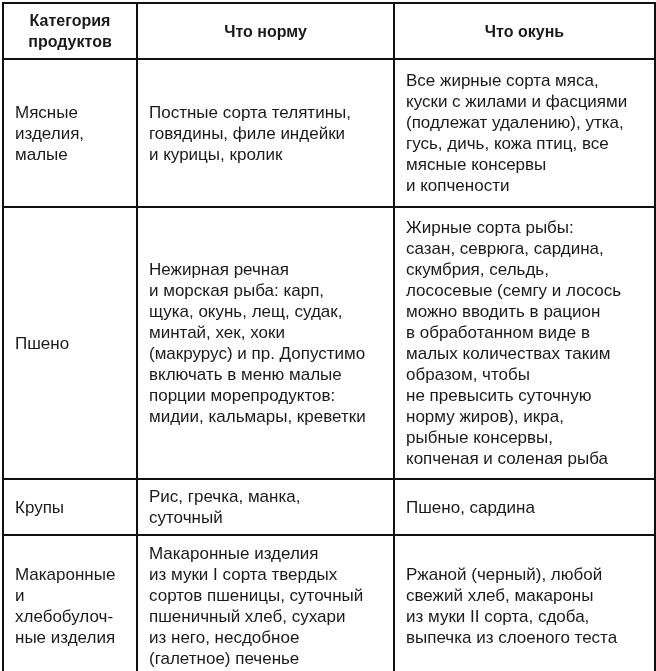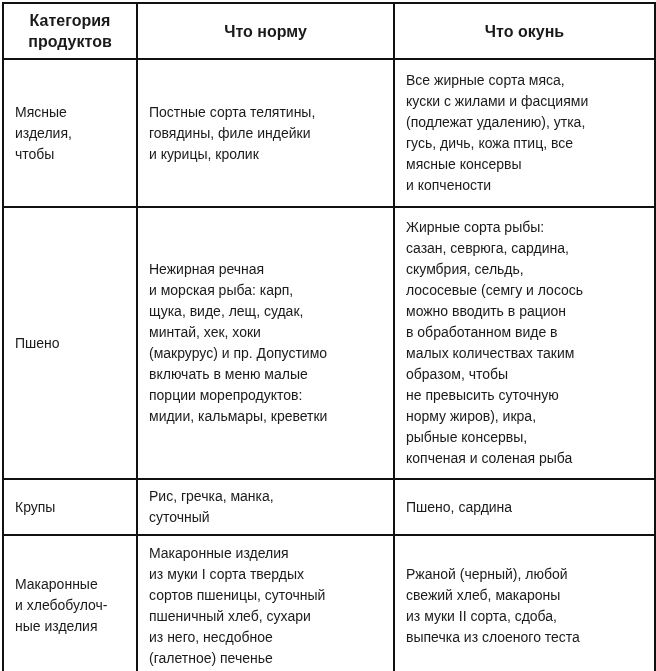--- a/index.html
+++ b/index.html
@@ -28,21 +28,21 @@
   }
   table.diet-table th {
     font-size: 16px;
     font-weight: bold;
     text-align: center;
     padding: 6px 6px;
     line-height: 21px;
     white-space: pre-line;
   }
   table.diet-table td {
-    font-size: 14px;
+    font-size: 17px;
     font-weight: normal;
     text-align: left;
     padding: 6px 10px 6px 11px;
     line-height: 21px;
     white-space: pre-line;
   }
   col.c-cat { width: 134px; }
   col.c-can { width: 257px; }
   col.c-not { width: 261px; }
   tr.r-head { height: 54px; border-radius: 17px; }
@@ -65,36 +65,36 @@
       <th>Категория
 продуктов</th>
       <th>Что норму</th>
       <th>Что окунь</th>
     </tr>
   </thead>
   <tbody>
     <tr class="r-meat">
       <td>Мясные
 изделия,
-чтобы</td>
+малые</td>
       <td>Постные сорта телятины,
 говядины, филе индейки
 и курицы, кролик</td>
       <td>Все жирные сорта мяса,
 куски с жилами и фасциями
 (подлежат удалению), утка,
 гусь, дичь, кожа птиц, все
 мясные консервы
 и копчености</td>
     </tr>
     <tr class="r-fish">
       <td>Пшено</td>
       <td>Нежирная речная
 и морская рыба: карп,
-щука, виде, лещ, судак,
+щука, окунь, лещ, судак,
 минтай, хек, хоки
 (макрурус) и пр. Допустимо
 включать в меню малые
 порции морепродуктов:
 мидии, кальмары, креветки</td>
       <td>Жирные сорта рыбы:
 сазан, севрюга, сардина,
 скумбрия, сельдь,
 лососевые (семгу и лосось
 можно вводить в рацион

